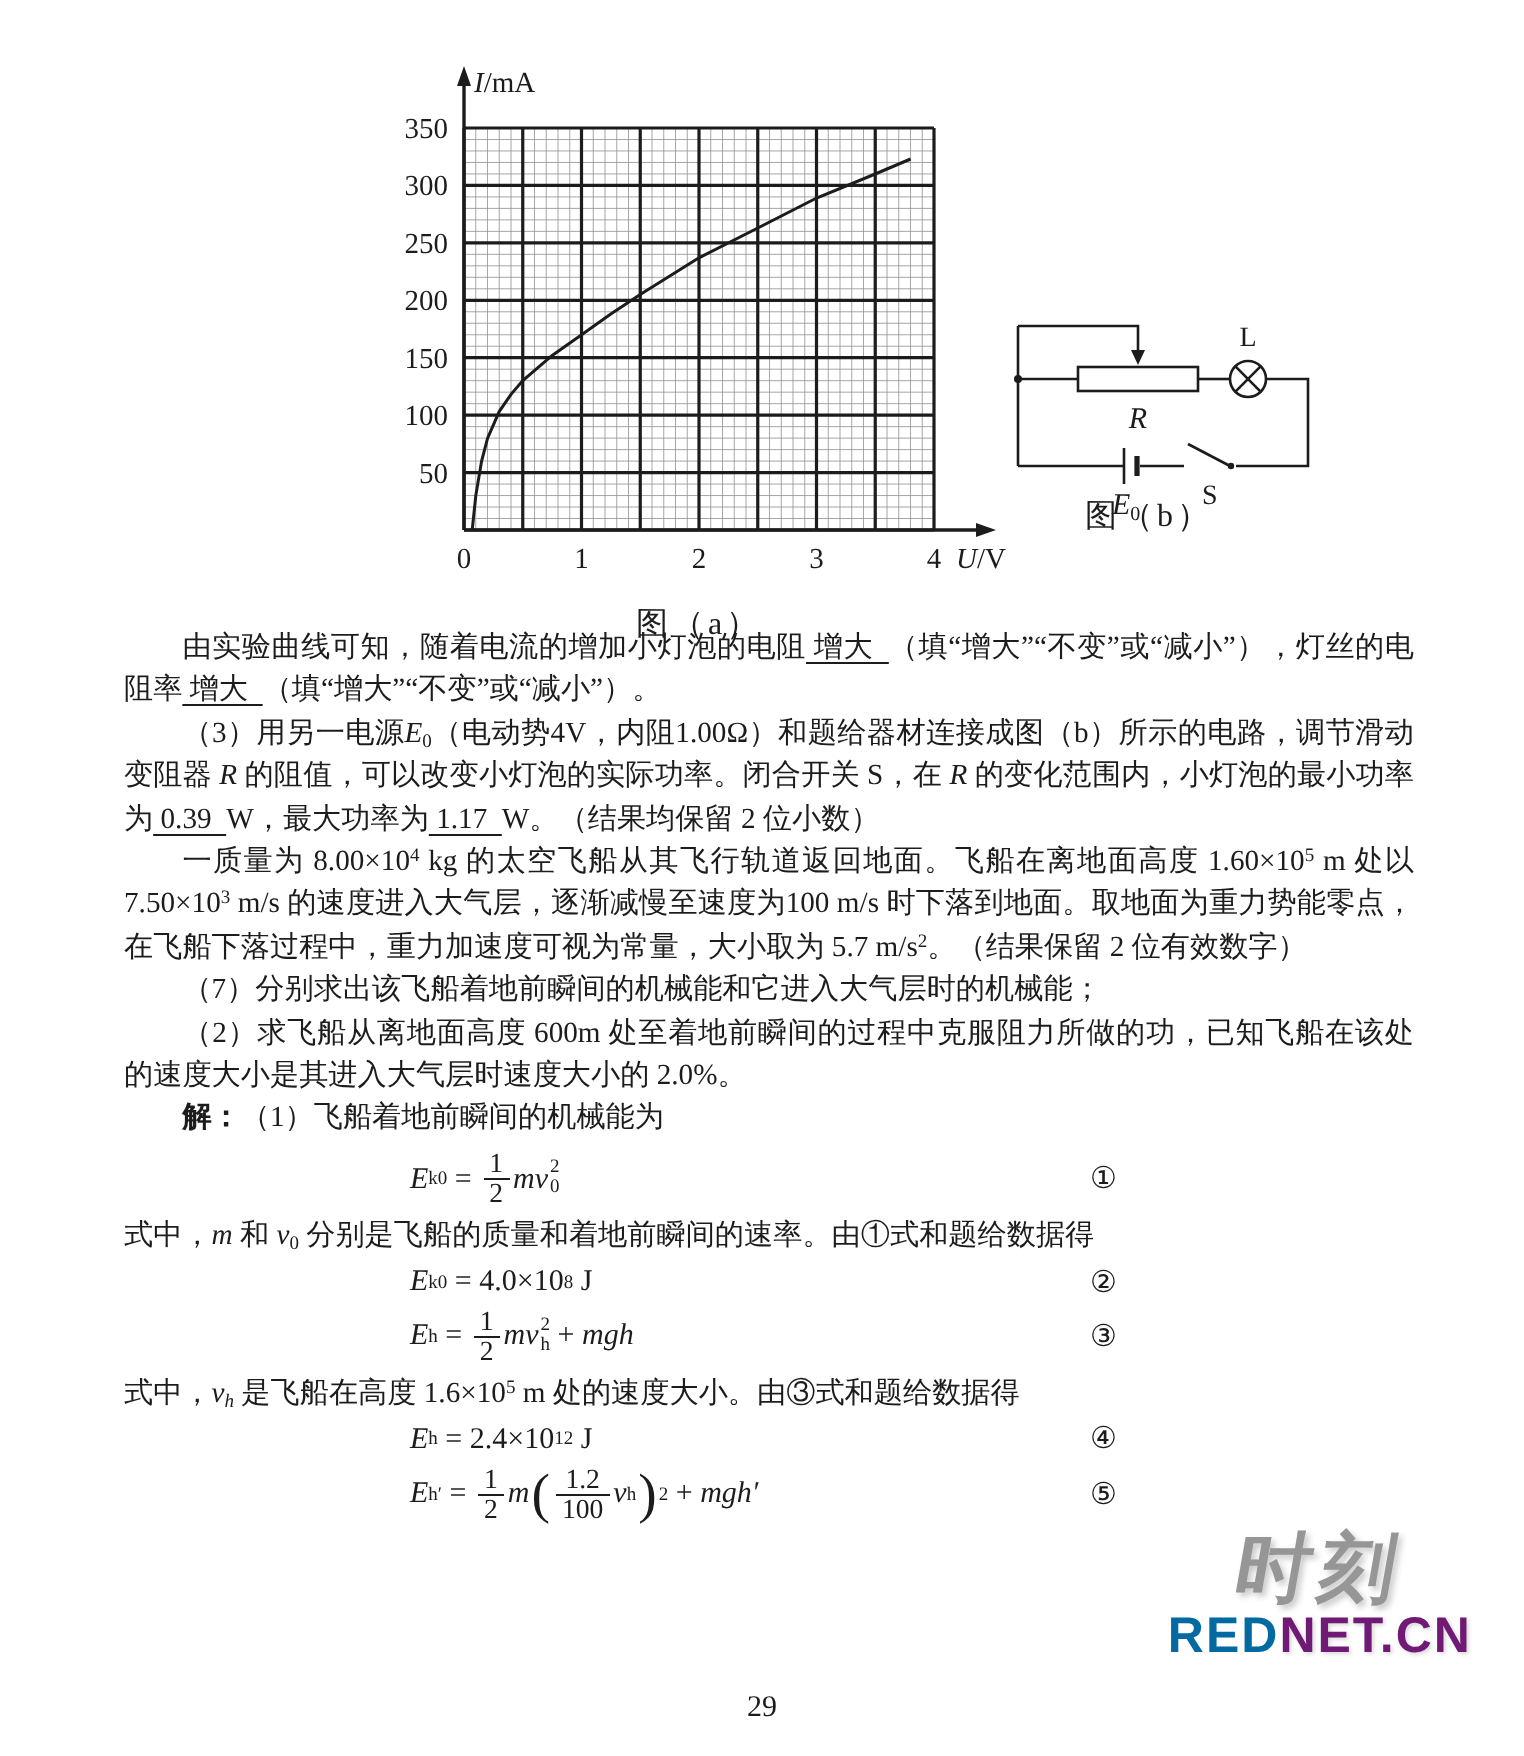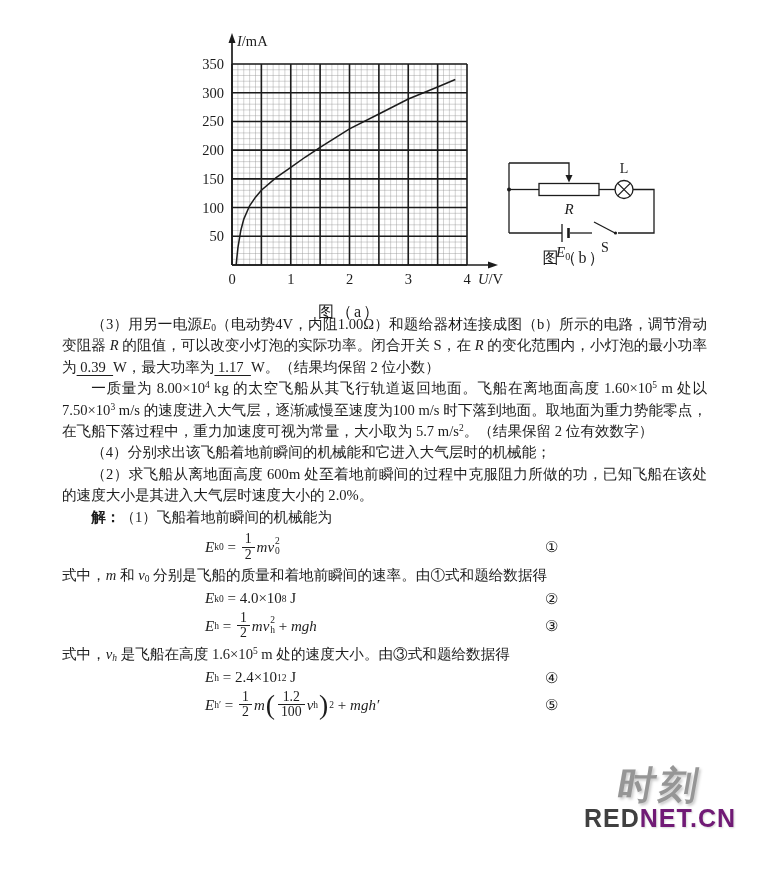--- a/index.html
+++ b/index.html
@@ -43,21 +43,21 @@
   .bigp{font-size:1.85em;font-weight:400;line-height:0.8;margin:0 1px;}
 
   
   .footer{position:absolute;left:0;top:846px;width:100%;text-align:center;font-size:15px;}
   .watermark{position:absolute;right:26px;top:766px;text-align:center;pointer-events:none;}
   .wm-logo{font-family:"Liberation Sans","DejaVu Sans",sans-serif;font-size:38px;font-weight:bold;
            color:#969696;text-shadow:2px 2px 3px #c9c9c9;transform:skewX(-10deg);
            letter-spacing:4px;line-height:1;}
   .wm-text{font-family:"Liberation Sans","DejaVu Sans",sans-serif;font-size:25px;font-weight:bold;
            line-height:1;margin-top:2px;letter-spacing:1px;}
-  .wm-red{color:#404040;}
+  .wm-red{color:#0369a1;}
   .wm-gray{color:#701a75;text-shadow:1px 1px 2px #d7d7d7;}
 </style>
 </head>
 <body>
 
 <div class="page">
 
   <div class="chart-wrap">
     <svg id="chart-svg" width="335" height="268" viewBox="0 0 335 268">
         <line x1="60" y1="237" x2="60" y2="36" stroke="#909090" stroke-width="0.4"></line>
@@ -209,23 +209,24 @@
       </g>
       <text x="75" y="86" text-anchor="middle" font-size="15" class="sv-i">R</text>
       <text x="130" y="45" text-anchor="middle" font-size="14">L</text>
       <text x="62" y="129" font-size="15"><tspan class="sv-i">E</tspan><tspan dy="3" font-size="10">0</tspan></text>
       <text x="107" y="124" font-size="14">S</text>
     </svg>
   </div>
   <div class="fig-caption cap-b">图（b）</div>
 
   <div class="text-block" id="text-block">
+      <p class="para indent"><span>由实验曲线可知，随着电流的增加小灯泡的电阻</span><span class="u">&nbsp;增大&nbsp;&nbsp;</span><span>（填“增大”“不变”或“减小”），灯丝的电阻率</span><span class="u">&nbsp;增大&nbsp;&nbsp;</span><span>（填“增大”“不变”或“减小”）。</span></p>
       <p class="para indent"><span>（3）用另一电源</span><span class="i">E</span><span class="sub">0</span><span>（电动势4V，内阻1.00Ω）和题给器材连接成图（b）所示的电路，调节滑动变阻器 </span><span class="i">R</span><span> 的阻值，可以改变小灯泡的实际功率。闭合开关 S，在 </span><span class="i">R</span><span> 的变化范围内，小灯泡的最小功率为</span><span class="u">&nbsp;0.39&nbsp;&nbsp;</span><span>W，最大功率为</span><span class="u">&nbsp;1.17&nbsp;&nbsp;</span><span>W。（结果均保留 2 位小数）</span></p>
       <p class="para indent"><span>一质量为 8.00×10</span><span class="sup">4</span><span> kg 的太空飞船从其飞行轨道返回地面。飞船在离地面高度 1.60×10</span><span class="sup">5</span><span> m 处以 7.50×10</span><span class="sup">3</span><span> m/s 的速度进入大气层，逐渐减慢至速度为100 m/s 时下落到地面。取地面为重力势能零点，在飞船下落过程中，重力加速度可视为常量，大小取为 5.7 m/s</span><span class="sup">2</span><span>。（结果保留 2 位有效数字）</span></p>
-      <p class="para indent"><span>（4）分别求出该飞船着地前瞬间的机械能和它进入大气层时的机械能；</span></p>
+      <p class="para indent"><span>（7）分别求出该飞船着地前瞬间的机械能和它进入大气层时的机械能；</span></p>
       <p class="para indent"><span>（2）求飞船从离地面高度 600m 处至着地前瞬间的过程中克服阻力所做的功，已知飞船在该处的速度大小是其进入大气层时速度大小的 2.0%。</span></p>
       <p class="para indent"><span class="b">解：</span><span>（1）飞船着地前瞬间的机械能为</span></p>
       <div class="eq-row"><span class="eq-content">
           <span class="i">E</span>
           <span class="sub">k0</span>
           <span> = </span>
           <span class="frac"><span class="fnum">1</span><span class="fden">2</span></span>
           <span class="i">mv</span>
           <span class="supsub"><span>2</span><span>0</span></span>
         </span><span class="eq-label">①</span></div>
@@ -265,19 +266,20 @@
           <span class="frac"><span class="fnum">1.2</span><span class="fden">100</span></span>
           <span class="i">v</span>
           <span class="sub">h</span>
           <span class="bigp">)</span>
           <span class="sup">2</span>
           <span> + </span>
           <span class="i">mgh′</span>
         </span><span class="eq-label">⑤</span></div>
     </div>
 
+  <div class="footer">29</div>
 
   <div class="watermark">
     <div class="wm-logo">时刻</div>
     <div class="wm-text"><span class="wm-red">RED</span><span class="wm-gray">NET.CN</span></div>
   </div>
 
 </div>
 
 </body></html>

